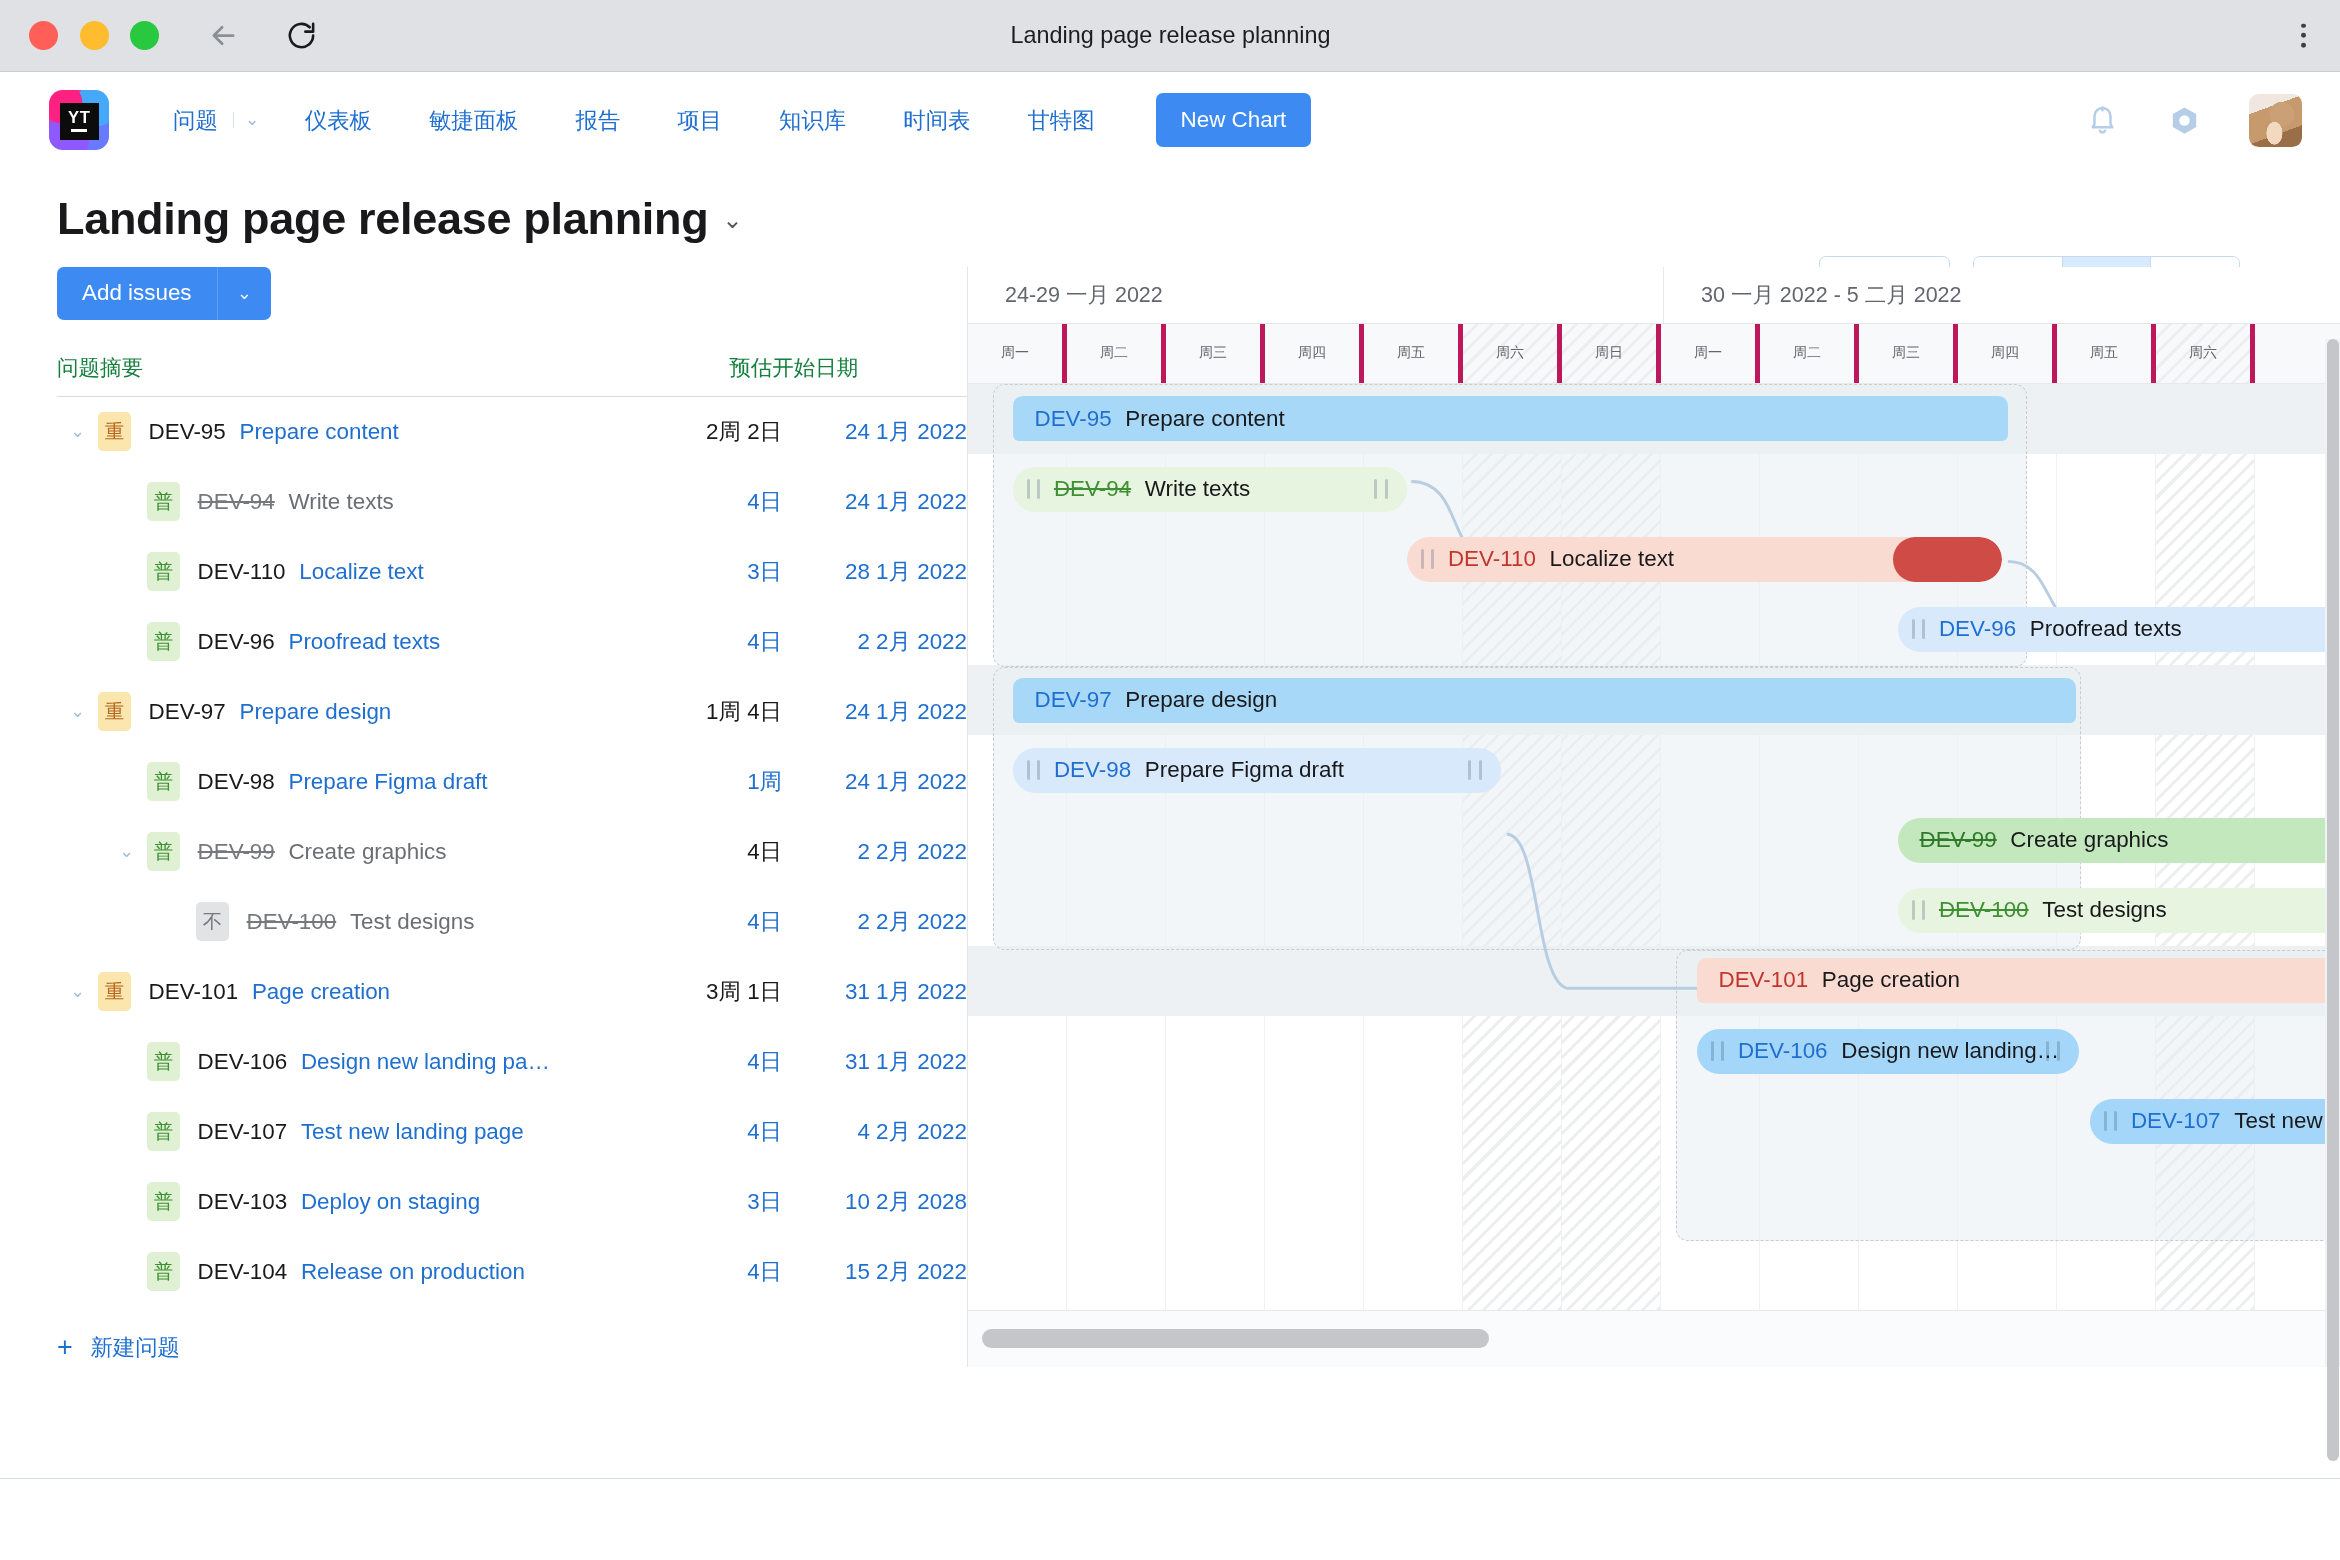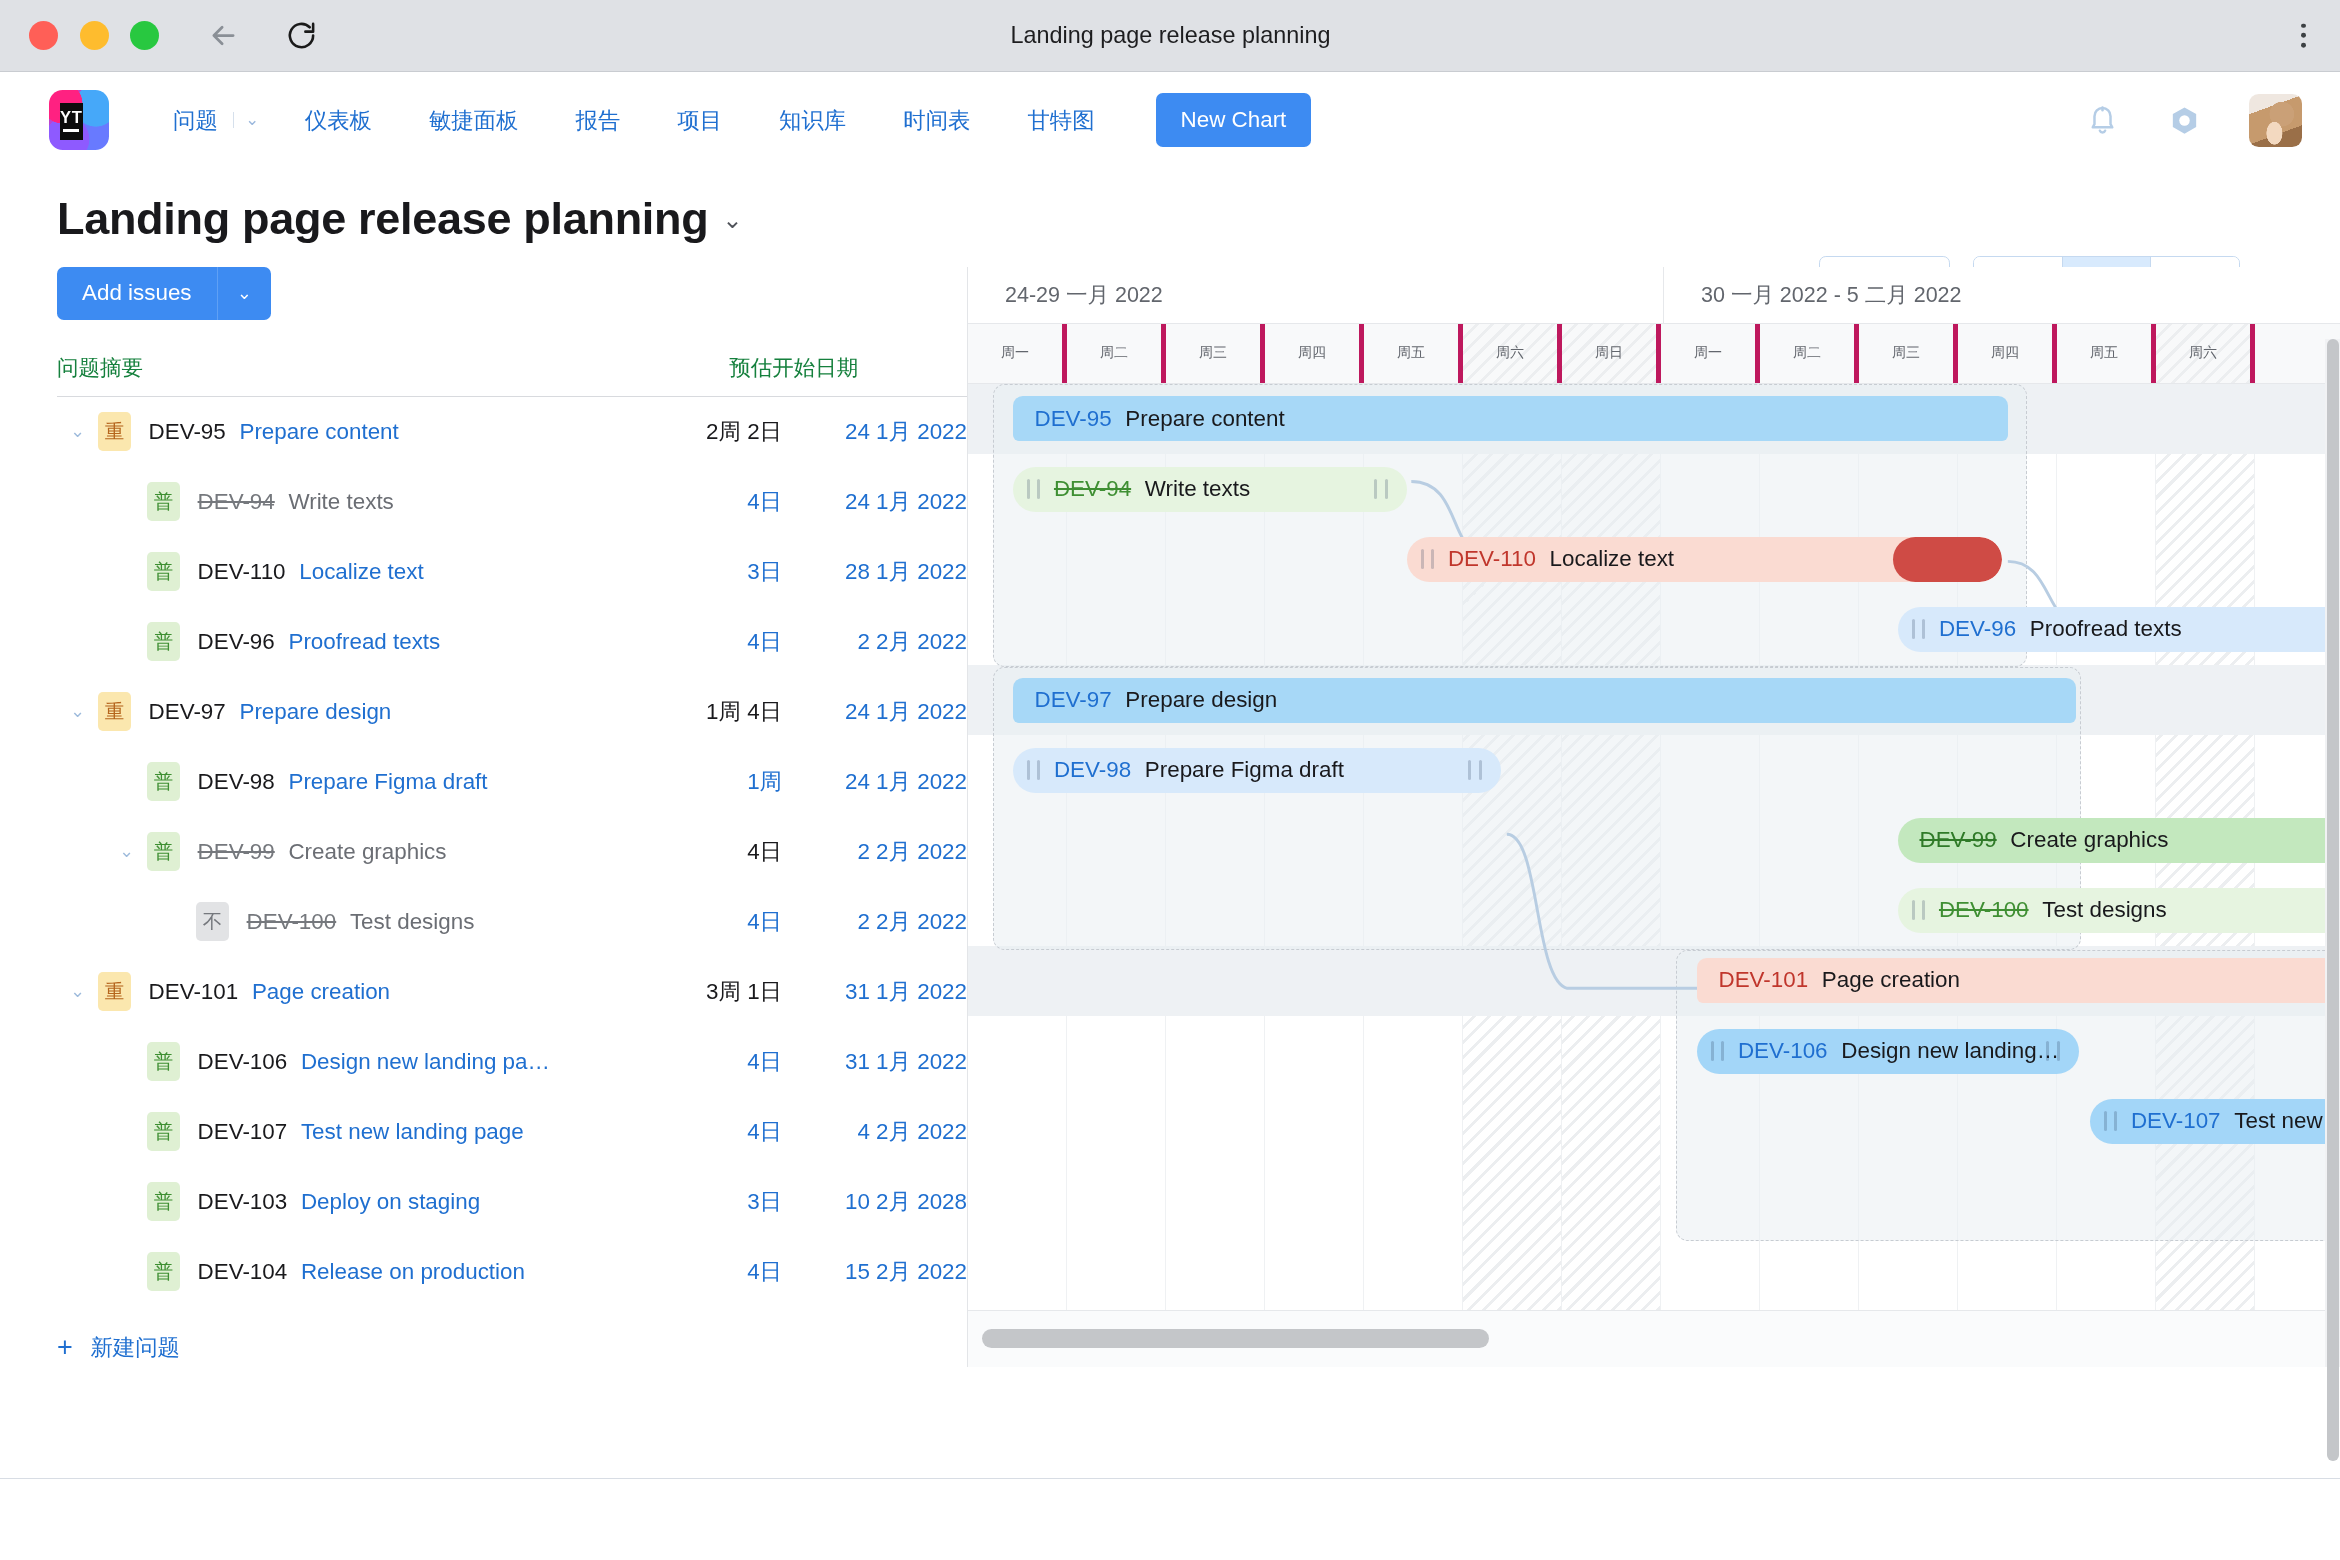--- a/index.html
+++ b/index.html
@@ -50,21 +50,21 @@
     position: absolute; inset: 0; border-radius: 13.7px;
     background:
       radial-gradient(circle at 22% 22%, #f2267d 0 30%, transparent 31%),
       radial-gradient(circle at 78% 26%, #4ea7f0 0 32%, transparent 33%),
       radial-gradient(circle at 30% 82%, #8b5cf6 0 34%, transparent 35%),
       radial-gradient(circle at 76% 78%, #6a7bf7 0 32%, transparent 33%),
       linear-gradient(135deg, #f2267d, #8b5cf6 45%, #4ea7f0);
     filter: saturate(1.1);
   }
   .logo .sq {
-    position: absolute; left: 10.7px; top: 12.7px; width: 23px; height: 37px;
+    position: absolute; left: 10.7px; top: 12.7px; width: 39px; height: 37px;
     background: #0c0c0c; display: flex; flex-direction: column;
     align-items: center; justify-content: center; gap: 2.9px;
   }
   .logo .sq b { color: #fff; font-size: 16.6px; font-weight: 700; letter-spacing: 0.5px; line-height: 1; }
   .logo .sq i { display: block; width: 16.6px; height: 2.9px; background: #fff; }
 
   .mainnav { display: flex; align-items: center; gap: 3px; }
   .navlink {
     font-size: 22.4px; color: #1f6fd0; padding: 9.8px 27px; cursor: pointer;
     white-space: nowrap;

